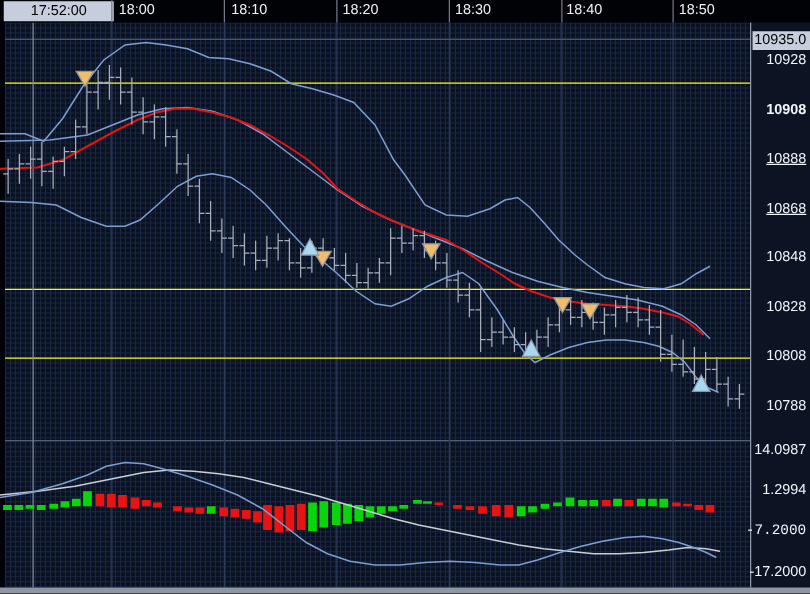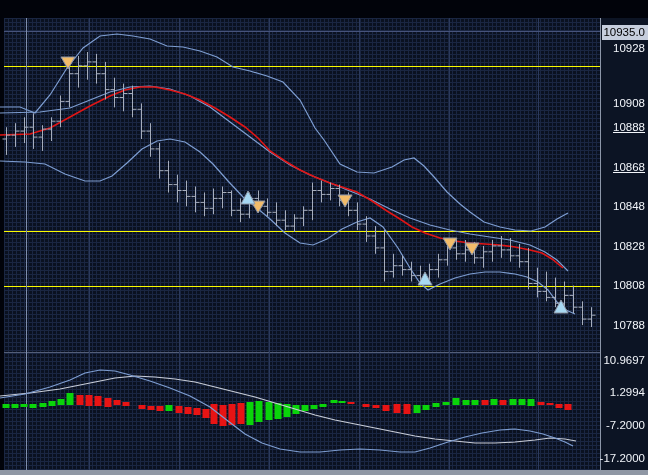--- a/index.html
+++ b/index.html
@@ -145,31 +145,46 @@
         <polygon points="251,201 265,201 258,213" fill="#f2bc6a" stroke="#8e96a6" stroke-width="1"></polygon>
         <polygon points="338,195 352,195 345,207" fill="#f2bc6a" stroke="#8e96a6" stroke-width="1"></polygon>
         <polygon points="443,238 457,238 450,250" fill="#f2bc6a" stroke="#8e96a6" stroke-width="1"></polygon>
         <polygon points="465,243 479,243 472,255" fill="#f2bc6a" stroke="#8e96a6" stroke-width="1"></polygon>
         <polygon points="241,204 255,204 248,191" fill="#a8d8f2" stroke="#8e96a6" stroke-width="1"></polygon>
         <polygon points="418,285 432,285 425,272" fill="#a8d8f2" stroke="#8e96a6" stroke-width="1"></polygon>
         <polygon points="554,313 568,313 561,300" fill="#a8d8f2" stroke="#8e96a6" stroke-width="1"></polygon>
       </g>
     </svg>
 
+  <div id="time-axis">
+    <div id="cursor-time-box">17:52:00</div>
+  <div class="time-tick" style="left: 89px;"></div>
+      <div class="time-tick" style="left: 179px;"></div>
+      <div class="time-tick" style="left: 269px;"></div>
+      <div class="time-tick" style="left: 359px;"></div>
+      <div class="time-tick" style="left: 449px;"></div>
+      <div class="time-tick" style="left: 538px;"></div>
+      <span class="time-label" style="left: 95px;">18:00</span>
+      <span class="time-label" style="left: 185px;">18:10</span>
+      <span class="time-label" style="left: 274px;">18:20</span>
+      <span class="time-label" style="left: 364px;">18:30</span>
+      <span class="time-label" style="left: 453px;">18:40</span>
+      <span class="time-label" style="left: 543px;">18:50</span>
+    </div>
 
   <div id="price-axis">
     <div id="cursor-price-box" style="top: 7px;">10935.0</div>
   <span class="price-label" style="top: 23px;">10928</span>
-      <span class="price-label" style="top: 78px;">10908</span>
+      <span class="price-label" style="top: 63px; font-weight: bold;">10908</span>
       <span class="price-label" style="top: 102px; text-decoration: underline;">10888</span>
       <span class="price-label" style="top: 142px; text-decoration: underline;">10868</span>
       <span class="price-label" style="top: 181px; text-align: right;">10848</span>
       <span class="price-label" style="top: 221px;">10828</span>
       <span class="price-label" style="top: 260px;">10808</span>
       <span class="price-label" style="top: 300px;">10788</span>
-      <span class="price-label" style="top: 335px;">10.9697</span>
+      <span class="price-label" style="top: 335px;">14.0987</span>
       <span class="price-label" style="top: 367px;">1.2994</span>
-      <span class="price-label" style="top: 400px;">-7.2000</span>
+      <span class="price-label" style="top: 400px; font-family: Liberation Mono, monospace;">-7.2000</span>
       <span class="price-label" style="top: 433px; text-align: right;">-17.2000</span>
     </div>
 
   <div id="bottom-border"></div>
 </div>
 
 </body></html>

